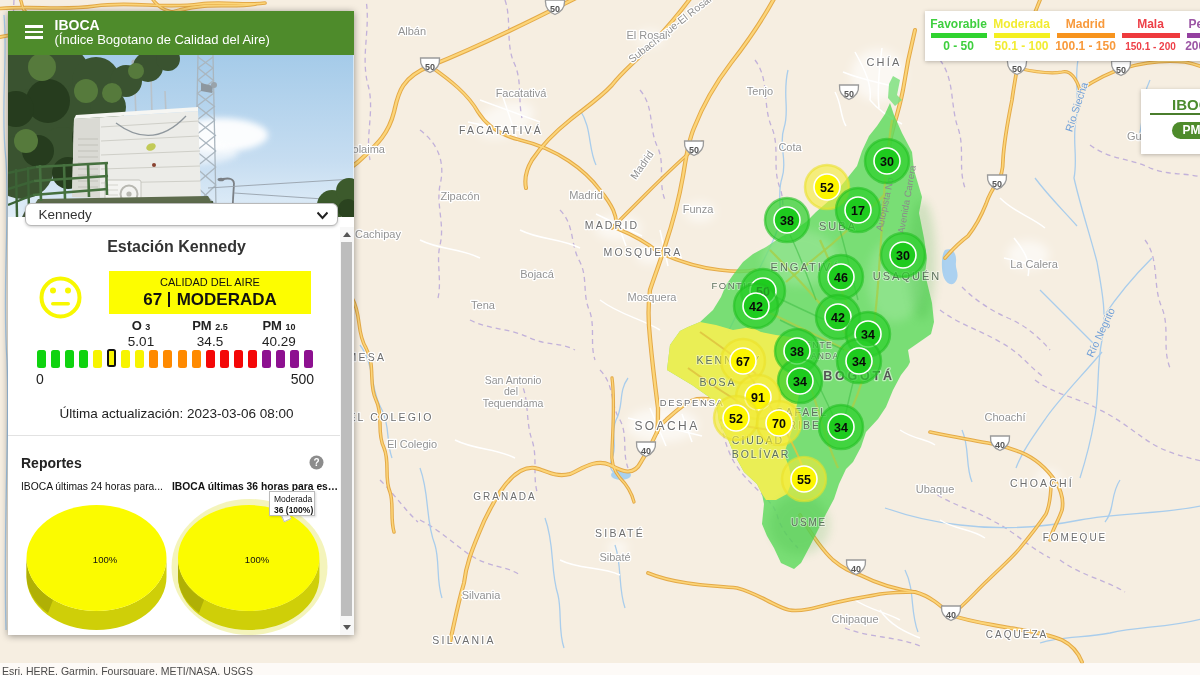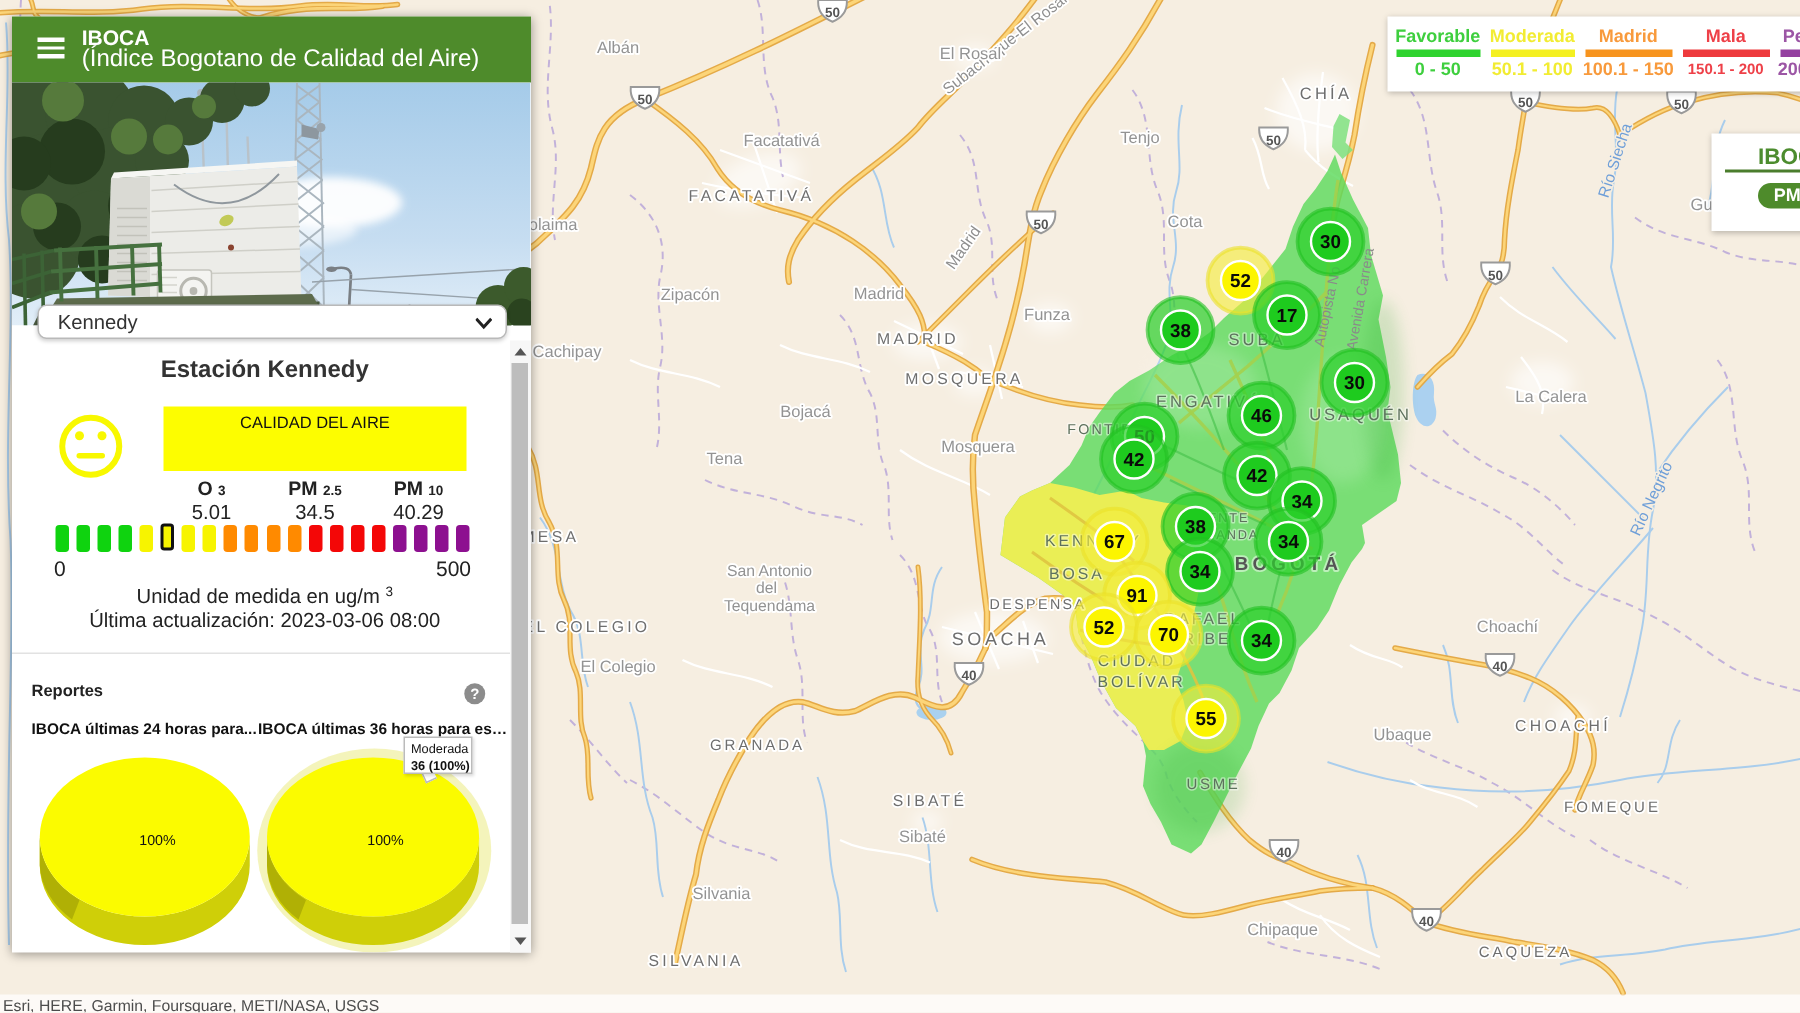--- a/index.html
+++ b/index.html
@@ -392,21 +392,21 @@
 <div style="position:absolute;left:31px;top:7px;font-size:15px;font-weight:bold;color:#4c8c2e;">IBOCA</div>
 <div style="position:absolute;left:9px;top:24.5px;width:80px;height:2px;background:#4a7d2c;"></div>
 <div style="position:absolute;left:30.5px;top:33px;width:60px;height:17.5px;border-radius:9px;background:#4e8b2b;color:#fff;font-size:12px;font-weight:bold;line-height:17px;padding-left:11px;">PM2.</div>
 </div>
 <div class="abs" id="panel" style="left:8px;top:11px;width:345.5px;height:624px;background:#ffffff;box-shadow:0 1px 7px rgba(0,0,0,0.4);">
 <div style="position:absolute;left:0;top:0;width:100%;height:43.5px;background:#4e8b2b;color:#fff;">
 <div style="position:absolute;left:17px;top:14px;width:18px;height:2.8px;background:#fff"></div>
 <div style="position:absolute;left:17px;top:19.5px;width:18px;height:2.8px;background:#fff"></div>
 <div style="position:absolute;left:17px;top:25px;width:18px;height:2.8px;background:#fff"></div>
 <div style="position:absolute;left:46.5px;top:6.5px;font-size:14px;font-weight:bold;line-height:15px;">IBOCA</div>
-<div style="position:absolute;left:46.5px;top:20.5px;font-size:16px;line-height:15px;">(Índice Bogotano de Calidad del Aire)</div>
+<div style="position:absolute;left:46.5px;top:20.5px;font-size:13px;line-height:15px;">(Índice Bogotano de Calidad del Aire)</div>
 </div>
 <svg style="position:absolute;left:0;top:43.5px;" width="345.5" height="162" viewBox="0 0 345.5 162">
 <defs>
 <linearGradient id="sky" x1="0" y1="0" x2="0" y2="1">
             <stop offset="0" stop-color="#a5cbe9"></stop>
             <stop offset="0.65" stop-color="#c6ddf1"></stop>
             <stop offset="1" stop-color="#e2eef8"></stop>
           </linearGradient>
 <filter id="pb" x="-50%" y="-50%" width="200%" height="200%">
             <feGaussianBlur stdDeviation="3"></feGaussianBlur>
@@ -559,20 +559,21 @@
         </svg></div>
 <div style="position:absolute;left:0;top:227px;width:337px;text-align:center;font-size:16px;font-weight:bold;color:#333;">Estación Kennedy</div>
 <svg style="position:absolute;left:31px;top:265px;" width="43" height="43" viewBox="0 0 43 43">
 <circle cx="21.5" cy="21.5" r="19" fill="none" stroke="#f8f800" stroke-width="4"></circle>
 <circle cx="14" cy="14.5" r="3" fill="#f8f800"></circle>
         <circle cx="29" cy="14.5" r="3" fill="#f8f800"></circle>
 <rect x="12" y="26" width="19" height="3.6" rx="1.8" fill="#f8f800"></rect>
 </svg>
 <div style="position:absolute;left:101px;top:260px;width:202px;height:43px;background:#fdfd00;text-align:center;color:#111;">
 <div style="font-size:11px;margin-top:5px;line-height:12px;">CALIDAD DEL AIRE</div>
+<div style="font-size:17px;font-weight:bold;line-height:20px;margin-top:2px;">67<span style="display:inline-block;width:1.5px;height:15px;background:#111;margin:0 7px 0 6px;vertical-align:-2px;"></span>MODERADA</div>
 </div>
 <div style="position:absolute;left:98.5px;top:307px;width:207px;display:flex;text-align:center;color:#222;">
 <div style="width:69px;">
           <div style="font-size:13px;font-weight:bold;">O <span style="font-size:9px;">3</span></div>
           <div style="font-size:13.5px;margin-top:1px;">5.01</div>
         </div>
 <div style="width:69px;">
           <div style="font-size:13px;font-weight:bold;">PM <span style="font-size:9px;">2.5</span></div>
           <div style="font-size:13.5px;margin-top:1px;">34.5</div>
         </div>
@@ -596,29 +597,28 @@
 <div style="position:absolute;left:197.7px;top:339px;width:9px;height:18px;border-radius:2.5px;background:#f40707;"></div>
 <div style="position:absolute;left:211.8px;top:339px;width:9px;height:18px;border-radius:2.5px;background:#f40707;"></div>
 <div style="position:absolute;left:225.9px;top:339px;width:9px;height:18px;border-radius:2.5px;background:#f40707;"></div>
 <div style="position:absolute;left:240.0px;top:339px;width:9px;height:18px;border-radius:2.5px;background:#f40707;"></div>
 <div style="position:absolute;left:254.1px;top:339px;width:9px;height:18px;border-radius:2.5px;background:#8d1090;"></div>
 <div style="position:absolute;left:268.2px;top:339px;width:9px;height:18px;border-radius:2.5px;background:#8d1090;"></div>
 <div style="position:absolute;left:282.3px;top:339px;width:9px;height:18px;border-radius:2.5px;background:#8d1090;"></div>
 <div style="position:absolute;left:296.4px;top:339px;width:9px;height:18px;border-radius:2.5px;background:#8d1090;"></div>
 <div style="position:absolute;left:28px;top:360px;font-size:14px;color:#222;">0</div>
 <div style="position:absolute;left:255px;top:360px;width:51px;text-align:right;font-size:14px;color:#222;">500</div>
-<div style="position:absolute;left:0;top:378px;width:337px;text-align:center;font-size:13.5px;color:#222;">Unidad de medida en ug/m <span style="font-size:9px;vertical-align:5px;">3</span></div>
 <div style="position:absolute;left:0;top:395px;width:337px;text-align:center;font-size:13.5px;color:#222;">Última actualización: 2023-03-06 08:00</div>
 <div style="position:absolute;left:0px;top:424px;width:337px;height:1px;background:#e2e2e2;"></div>
-<div style="position:absolute;left:13px;top:444px;font-size:11px;font-weight:bold;color:#222;">Reportes</div>
+<div style="position:absolute;left:13px;top:444px;font-size:14px;font-weight:bold;color:#222;">Reportes</div>
 <svg style="position:absolute;left:300.5px;top:444px;" width="15" height="15" viewBox="0 0 15 15">
         <circle cx="7.5" cy="7.5" r="7" fill="#8c8c8c"></circle>
         <text x="7.5" y="11" text-anchor="middle" font-size="10" font-weight="bold" fill="#fff" font-family="Liberation Sans,sans-serif">?</text>
       </svg>
-<div style="position:absolute;left:13px;top:470px;width:152px;font-size:10.3px;font-weight:bold;color:#111;white-space:nowrap;overflow:hidden;">IBOCA últimas 24 horas para...</div>
+<div style="position:absolute;left:13px;top:470px;width:152px;font-size:10.3px;font-weight:normal;color:#111;white-space:nowrap;overflow:hidden;">IBOCA últimas 24 horas para...</div>
 <div style="position:absolute;left:164px;top:470px;width:168px;font-size:10.3px;font-weight:bold;color:#111;white-space:nowrap;overflow:hidden;text-overflow:ellipsis;">IBOCA últimas 36 horas para estación Kennedy</div>
 <svg style="position:absolute;left:0;top:486px;" width="337" height="138" viewBox="0 0 337 138">
 <ellipse cx="241.5" cy="70" rx="78" ry="68" fill="#f3f3b4" opacity="0.9"></ellipse>
 <path d="M 18.5,61 A 70,53 0 0 0 158.5,61 L 158.5,80 A 70,53 0 0 1 18.5,80 Z" fill="#cfcf08"></path>
 <path d="M 18.5,61 A 70,53 0 0 0 45,103 L 40,116 A 70,53 0 0 1 18.5,80 Z" fill="#aaaa05" opacity="0.85"></path>
 <ellipse cx="88.5" cy="61" rx="70" ry="53" fill="#fbfb00"></ellipse>
 <text x="97" y="66" text-anchor="middle" font-size="9.5" fill="#111" font-family="Liberation Sans,sans-serif">100%</text>
 <path d="M 170,61 A 70.7,53 0 0 0 311.4,61 L 311.4,80 A 70.7,53 0 0 1 170,80 Z" fill="#cfcf08"></path>
 <path d="M 170,61 A 70.7,53 0 0 0 196,103 L 191,116 A 70.7,53 0 0 1 170,80 Z" fill="#aaaa05" opacity="0.85"></path>
 <ellipse cx="240.7" cy="61" rx="70.7" ry="53" fill="#fbfb00"></ellipse>

